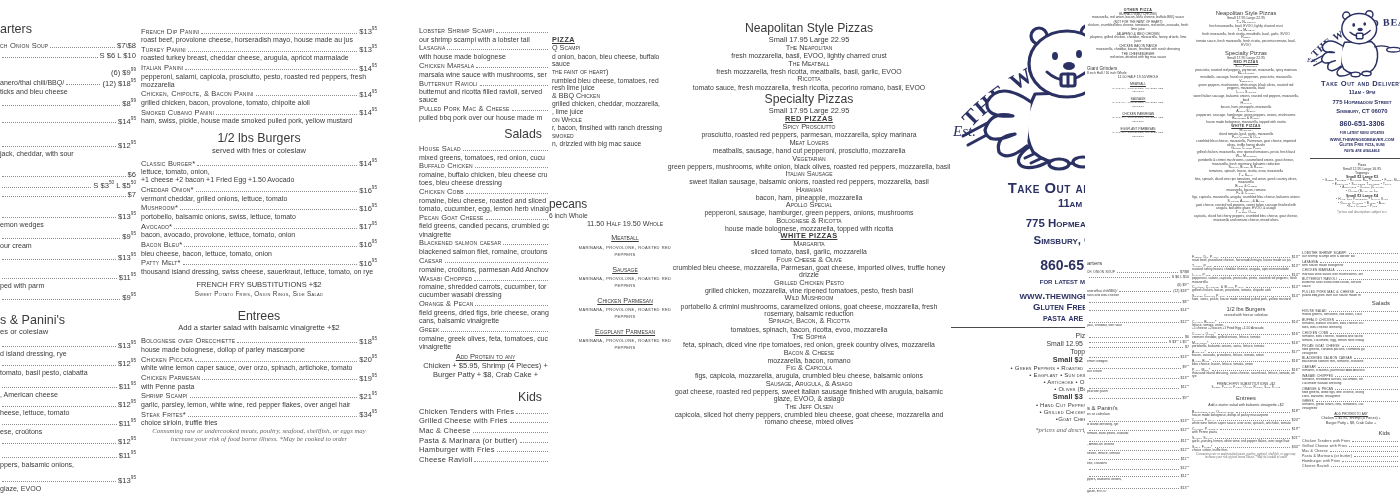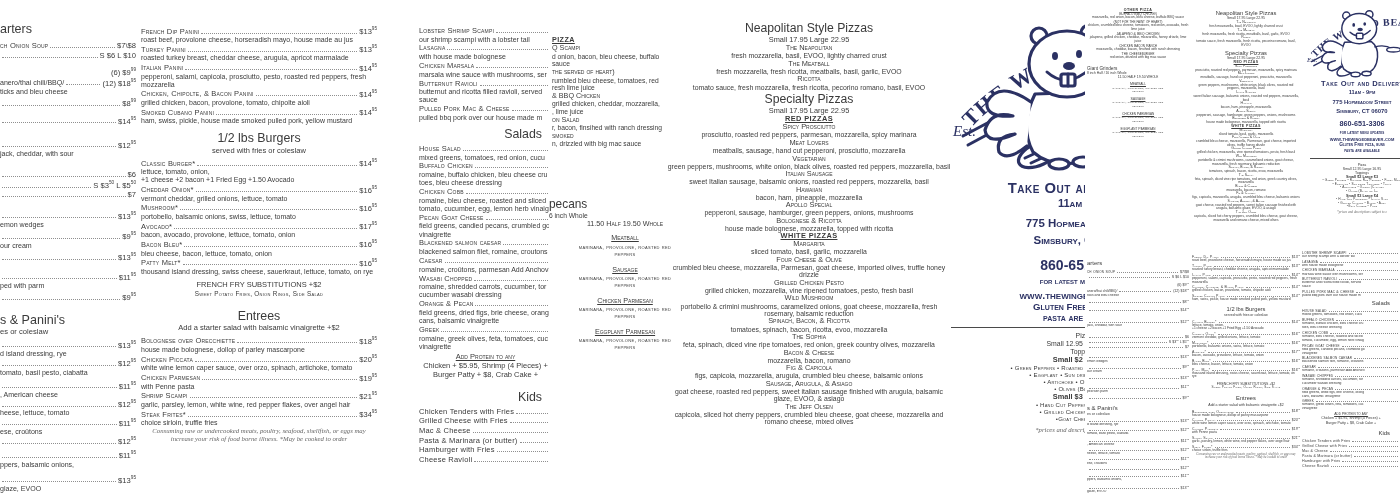--- a/index.html
+++ b/index.html
@@ -433,27 +433,27 @@
         <span class="ldr"></span>
       </div>
     </section>
 
   <div id="page2">
     <section class="col clip" id="col-otherpizza">
         <div class="ln l-bul">PIZZA</div>
         <div class="ln l-scl">Q Scampi</div>
         <div class="ln l-desc">d onion, bacon, bleu cheese, buffalo</div>
         <div class="ln l-desc">sauce</div>
-        <div class="ln l-scl">the served of heart)</div>
+        <div class="ln l-scl">the faint of heart)</div>
         <div class="ln l-desc">rumbled bleu cheese, tomatoes, red</div>
         <div class="ln l-desc">resh lime juice</div>
         <div class="ln l-scl">&amp; BBQ Chicken</div>
         <div class="ln l-desc">grilled chicken, cheddar, mozzarella,</div>
         <div class="ln l-desc">, lime juice</div>
-        <div class="ln l-scl">on Salad</div>
+        <div class="ln l-scl">on Whole</div>
         <div class="ln l-desc">r, bacon, finsihed with ranch dressing</div>
         <div class="ln l-scl">smoked</div>
         <div class="ln l-desc">n, drizzled with big mac sauce</div>
       </section>
     <section class="col" id="col-grinders">
         <div class="ln l-hl">pecans</div>
         <div class="ln l-desc">6 inch Whole</div>
         <div class="ln l-sc">11.50 Half 19.50 Whole</div>
         <div class="ln l-gap" style="height: 0.9em;"></div>
         <div class="ln l-scu">Meatball</div>

